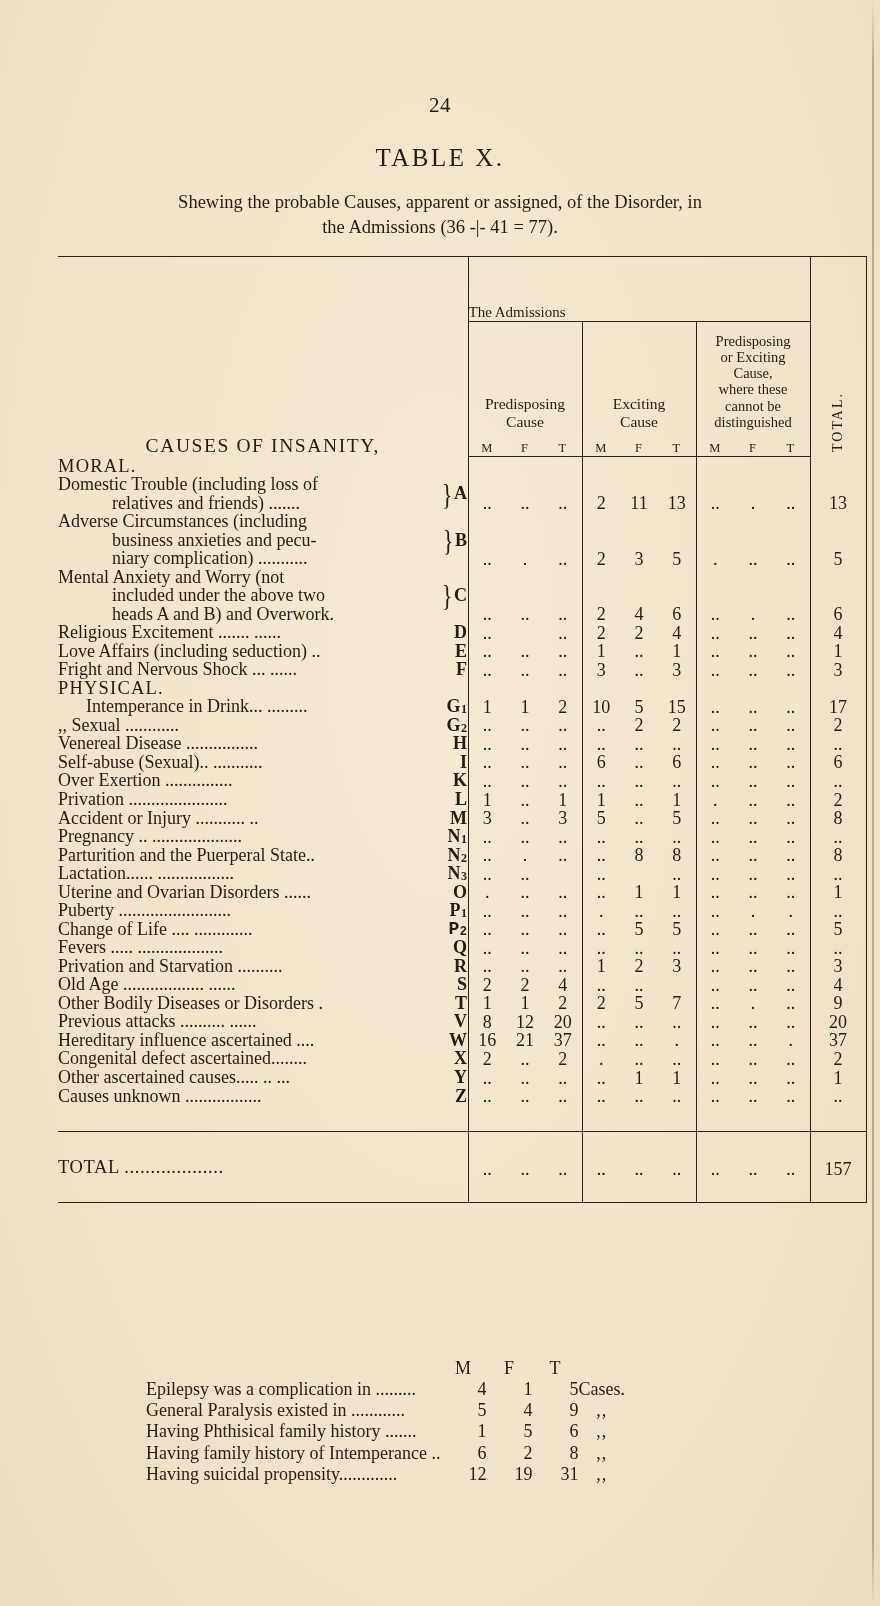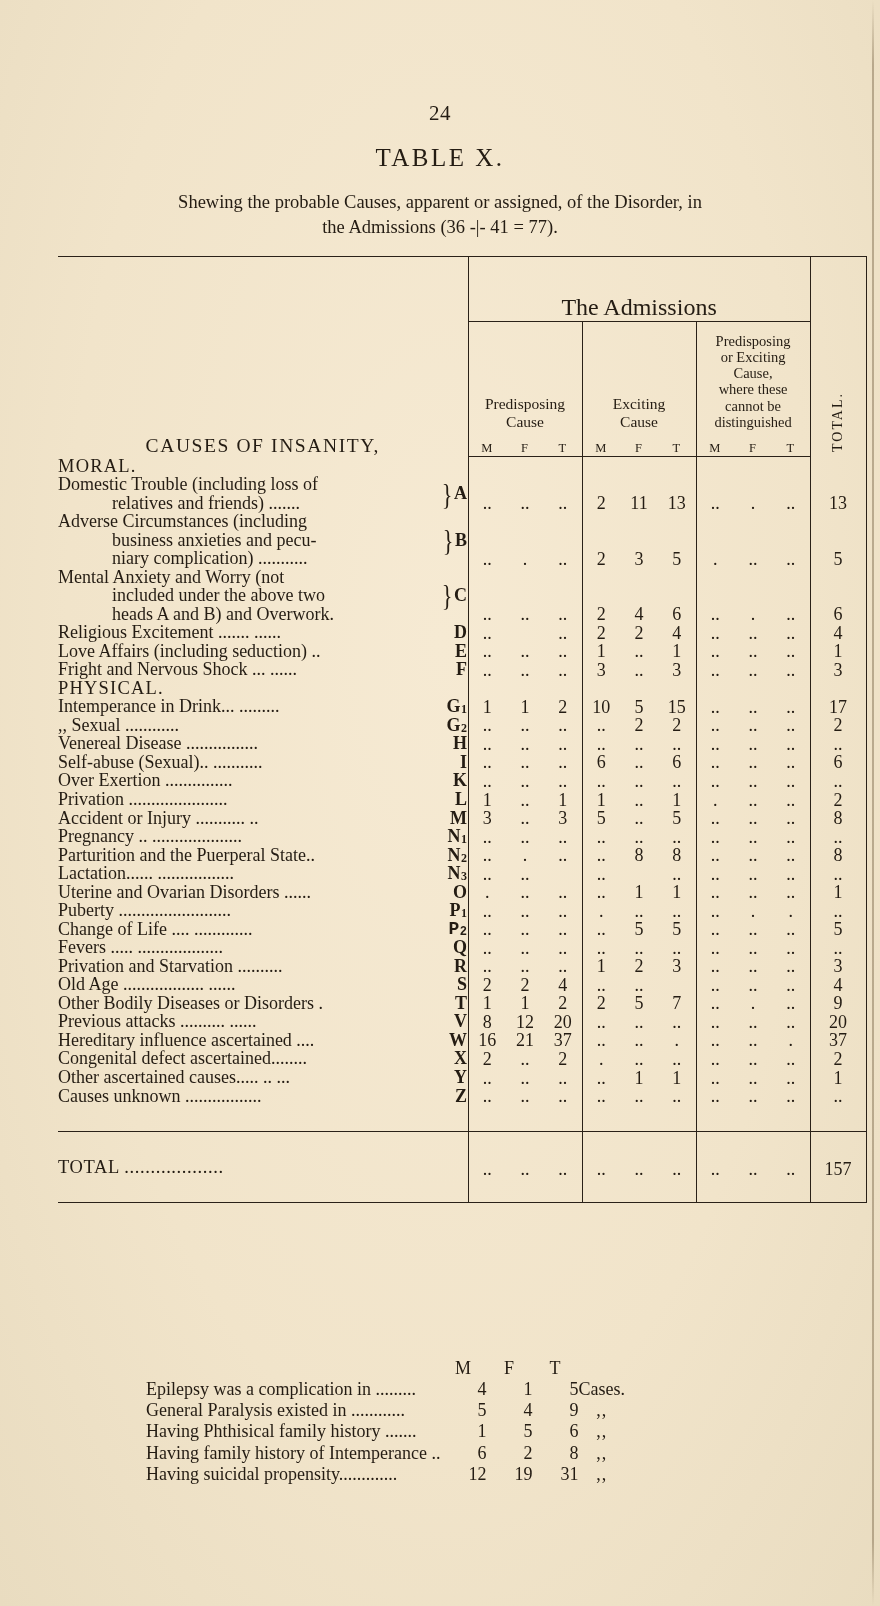--- a/index.html
+++ b/index.html
@@ -28,21 +28,21 @@
   .gutter-right {
     position: absolute;
     right: 6px;
     top: 0;
     width: 2px;
     height: 1606px;
     background: linear-gradient(to bottom, rgba(120,100,70,0.0) 0%, rgba(120,100,70,0.45) 4%, rgba(120,100,70,0.45) 96%, rgba(120,100,70,0.0) 100%);
   }
   .folio {
     position: absolute;
-    top: 101px;
+    top: 93px;
     width: 880px;
     text-align: center;
     font-size: 21px;
     letter-spacing: 0.5px;
   }
   .table-title {
     position: absolute;
     top: 144px;
     width: 880px;
     text-align: center;
@@ -76,22 +76,21 @@
     vertical-align: bottom;
     font-weight: normal;
   }
   .rule-top { border-top: 1.6px solid #2a2118; }
   .rule-bot { border-bottom: 1.6px solid #2a2118; }
   .rule-thin-bot { border-bottom: 1.1px solid #2a2118; }
   .vl { border-left: 1.1px solid #2a2118; }
   .vr { border-right: 1.1px solid #2a2118; }
 
   .admissions-head {
-    text-align: center;
-    font-size: 24px;
+    font-size: 15px;
     height: 64px;
     vertical-align: middle;
   }
   .grp-head {
     text-align: center;
     font-size: 15.5px;
     line-height: 1.12;
     height: 108px;
     vertical-align: bottom;
     padding-bottom: 4px;
@@ -428,21 +427,21 @@
             <td class="num vl"></td>
             <td class="num"></td>
             <td class="num"></td>
             <td class="num vl"></td>
             <td class="num"></td>
             <td class="num"></td>
             <td class="num tot vl vr"></td>
           </tr>
           <tr>
             <td class="labelcell">
-              <div style="display: flex; align-items: flex-end; justify-content: space-between;">
+              <div style="display: flex; align-items: flex-end; justify-content: space-between; margin-left: 28px;">
                 <div>
                   <span class="lab-block">Intemperance in Drink... .........</span>
                 </div>
                 <div style="white-space: nowrap; display: flex; align-items: center;">
                   <span class="code">G<span class="sub">1</span></span>
                 </div>
               </div>
             </td>
             <td class="num vl">1</td>
             <td class="num">1</td>

